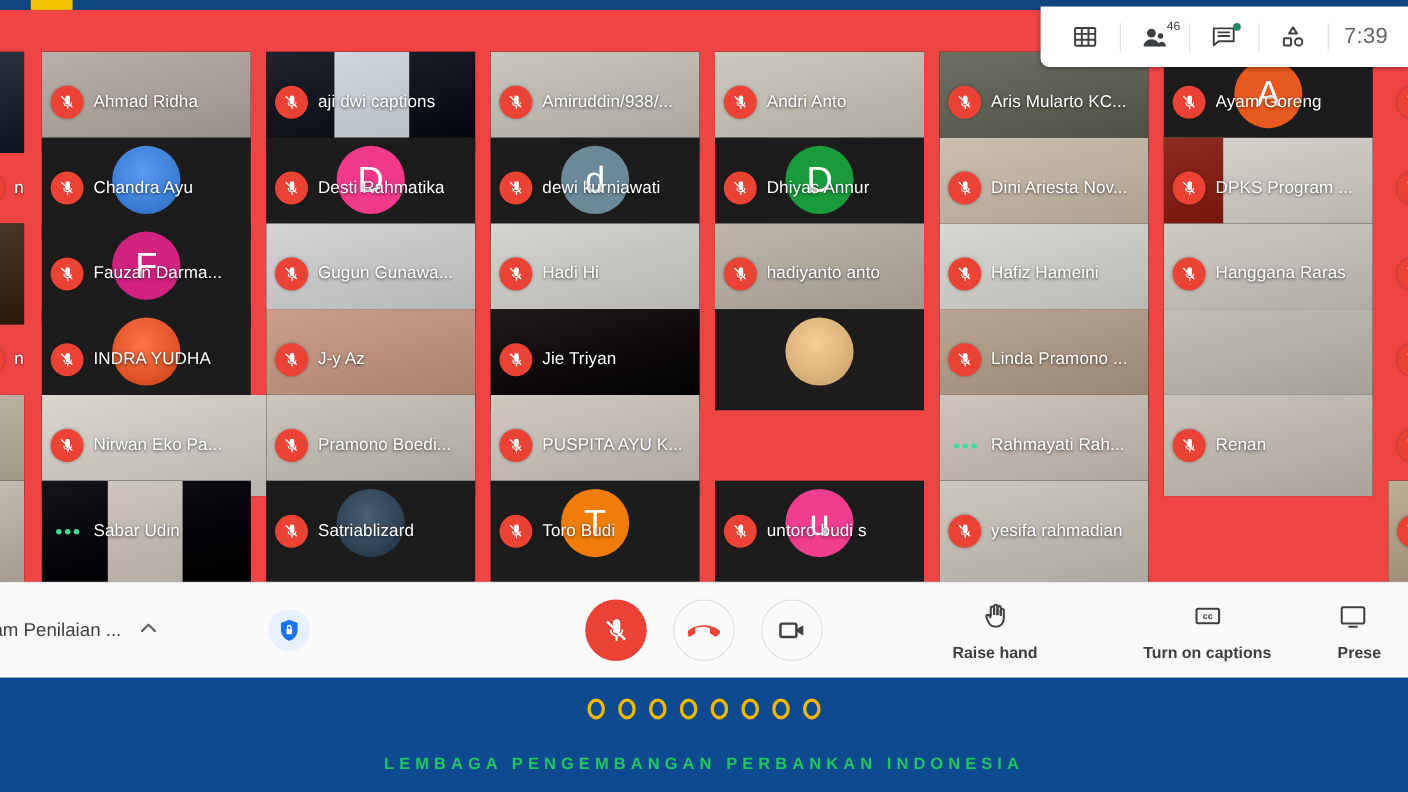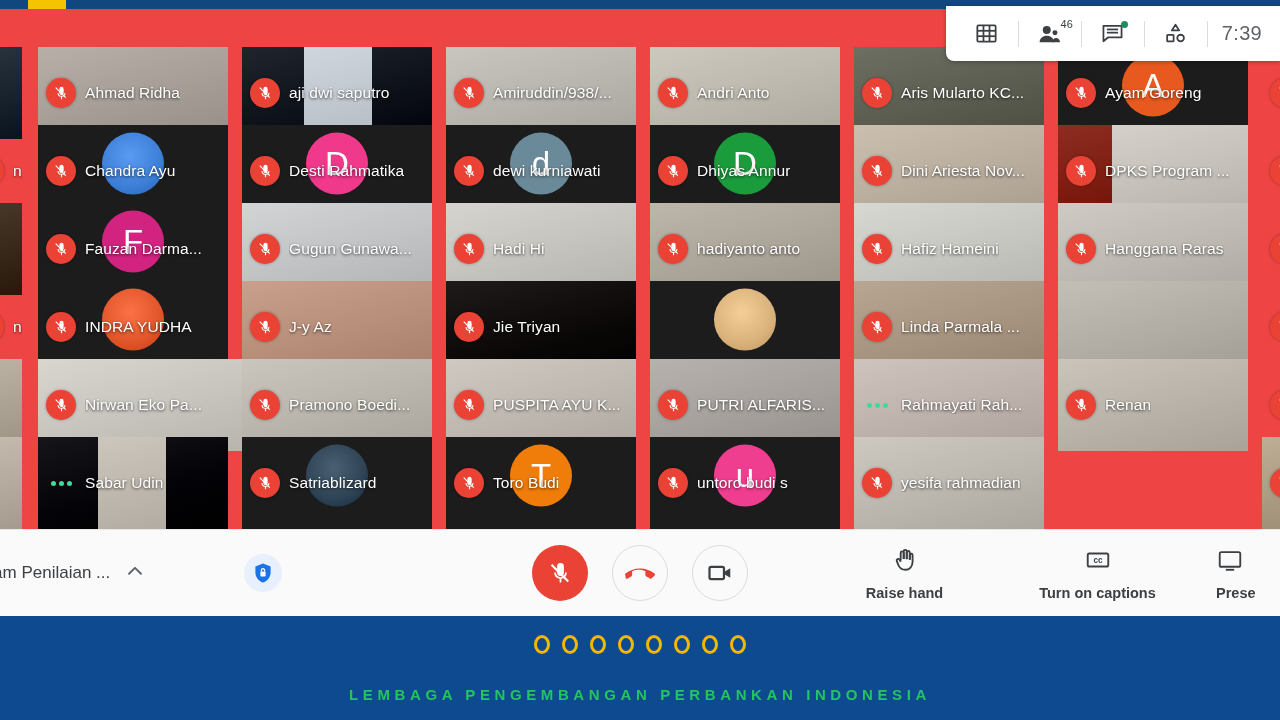--- a/index.html
+++ b/index.html
@@ -223,21 +223,21 @@
       <div class="feed" style="background: linear-gradient(165deg, rgb(32, 36, 44) 0%, rgb(14, 18, 26) 55%, rgb(0, 2, 10) 100%);"></div>
       <div style="position: absolute; left: 62px; top: 0px; width: 68px; height: 100%; background: linear-gradient(165deg, rgb(207, 214, 221) 0%, rgb(181, 188, 195) 100%);"></div>
       <div class="namerow">
         <div class="micoff">
           <svg viewBox="0 0 24 24" fill="#fff">
             <path d="M12 14.2a3 3 0 003-3V5.6a3 3 0 10-6 0v5.6a3 3 0 003 3z"></path>
             <path d="M17.6 11.2h-1.5a4.1 4.1 0 01-8.2 0H6.4a5.6 5.6 0 004.8 5.5V20h1.6v-3.3a5.6 5.6 0 004.8-5.5z"></path>
             <rect x="3.3" y="3.6" width="1.7" height="20" transform="rotate(-45 4 4)"></rect>
           </svg>
         </div>
-        <span class="label">aji dwi saputro</span>
+        <span class="label">aji dwi captions</span>
       </div>
     </div>
     <div class="tile" style="left: 446px; top: 38px; width: 190px; height: 92px;">
       <div class="feed" style="background: linear-gradient(165deg, rgb(201, 198, 192) 0%, rgb(183, 180, 174) 55%, rgb(167, 164, 158) 100%);"></div>
       <div class="namerow">
         <div class="micoff">
           <svg viewBox="0 0 24 24" fill="#fff">
             <path d="M12 14.2a3 3 0 003-3V5.6a3 3 0 10-6 0v5.6a3 3 0 003 3z"></path>
             <path d="M17.6 11.2h-1.5a4.1 4.1 0 01-8.2 0H6.4a5.6 5.6 0 004.8 5.5V20h1.6v-3.3a5.6 5.6 0 004.8-5.5z"></path>
             <rect x="3.3" y="3.6" width="1.7" height="20" transform="rotate(-45 4 4)"></rect>
@@ -537,21 +537,21 @@
     <div class="tile" style="left: 854px; top: 272px; width: 190px; height: 92px;">
       <div class="feed" style="background: linear-gradient(165deg, rgb(185, 166, 146) 0%, rgb(167, 148, 128) 55%, rgb(151, 132, 112) 100%);"></div>
       <div class="namerow">
         <div class="micoff">
           <svg viewBox="0 0 24 24" fill="#fff">
             <path d="M12 14.2a3 3 0 003-3V5.6a3 3 0 10-6 0v5.6a3 3 0 003 3z"></path>
             <path d="M17.6 11.2h-1.5a4.1 4.1 0 01-8.2 0H6.4a5.6 5.6 0 004.8 5.5V20h1.6v-3.3a5.6 5.6 0 004.8-5.5z"></path>
             <rect x="3.3" y="3.6" width="1.7" height="20" transform="rotate(-45 4 4)"></rect>
           </svg>
         </div>
-        <span class="label">Linda Parmala ...</span>
+        <span class="label">Linda Pramono ...</span>
       </div>
     </div>
     <div class="tile" style="left: 1058px; top: 272px; width: 190px; height: 92px;">
       <div class="feed" style="background: linear-gradient(165deg, rgb(195, 191, 182) 0%, rgb(177, 173, 164) 55%, rgb(161, 157, 148) 100%);"></div>
     </div>
     <div class="tile" style="left: 1262px; top: 272px; width: 60px; height: 92px; background: transparent;">
       <div class="namerow">
         <div class="micoff">
           <svg viewBox="0 0 24 24" fill="#fff">
             <path d="M12 14.2a3 3 0 003-3V5.6a3 3 0 10-6 0v5.6a3 3 0 003 3z"></path>
@@ -595,33 +595,20 @@
       <div class="feed" style="background: linear-gradient(165deg, rgb(207, 201, 194) 0%, rgb(189, 183, 176) 55%, rgb(173, 167, 160) 100%);"></div>
       <div class="namerow">
         <div class="micoff">
           <svg viewBox="0 0 24 24" fill="#fff">
             <path d="M12 14.2a3 3 0 003-3V5.6a3 3 0 10-6 0v5.6a3 3 0 003 3z"></path>
             <path d="M17.6 11.2h-1.5a4.1 4.1 0 01-8.2 0H6.4a5.6 5.6 0 004.8 5.5V20h1.6v-3.3a5.6 5.6 0 004.8-5.5z"></path>
             <rect x="3.3" y="3.6" width="1.7" height="20" transform="rotate(-45 4 4)"></rect>
           </svg>
         </div>
         <span class="label">PUSPITA AYU K...</span>
-      </div>
-    </div>
-    <div class="tile" style="left: 650px; top: 350px; width: 190px; height: 92px;">
-      <div class="feed" style="background: linear-gradient(165deg, rgb(183, 178, 173) 0%, rgb(165, 160, 155) 55%, rgb(149, 144, 139) 100%);"></div>
-      <div class="namerow">
-        <div class="micoff">
-          <svg viewBox="0 0 24 24" fill="#fff">
-            <path d="M12 14.2a3 3 0 003-3V5.6a3 3 0 10-6 0v5.6a3 3 0 003 3z"></path>
-            <path d="M17.6 11.2h-1.5a4.1 4.1 0 01-8.2 0H6.4a5.6 5.6 0 004.8 5.5V20h1.6v-3.3a5.6 5.6 0 004.8-5.5z"></path>
-            <rect x="3.3" y="3.6" width="1.7" height="20" transform="rotate(-45 4 4)"></rect>
-          </svg>
-        </div>
-        <span class="label">PUTRI ALFARIS...</span>
       </div>
     </div>
     <div class="tile" style="left: 854px; top: 350px; width: 190px; height: 92px;">
       <div class="feed" style="background: linear-gradient(165deg, rgb(207, 195, 189) 0%, rgb(189, 177, 171) 55%, rgb(173, 161, 155) 100%);"></div>
       <div class="namerow">
         <div class="speaking">
           <i></i>
           <i></i>
           <i></i>
         </div>

